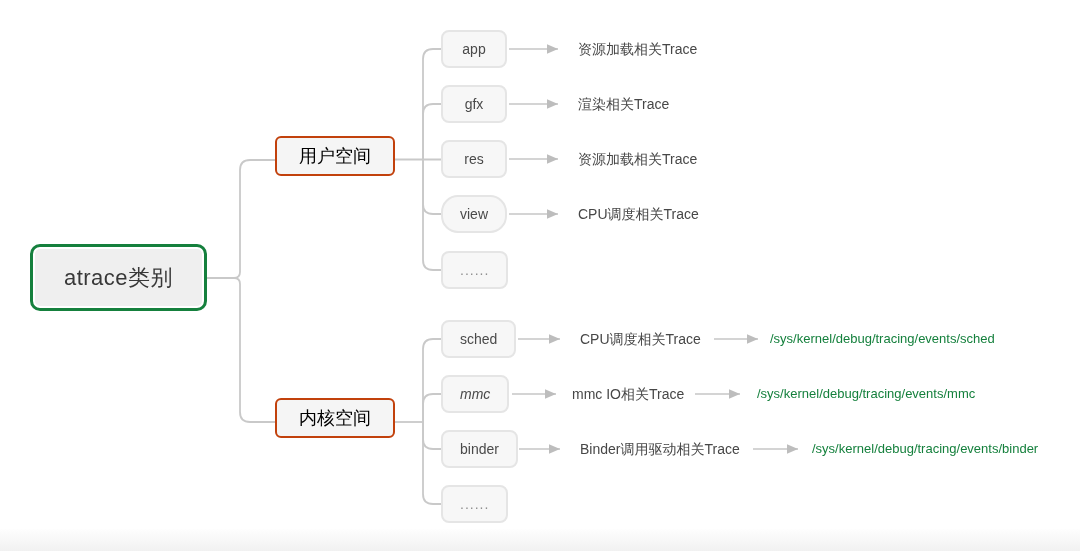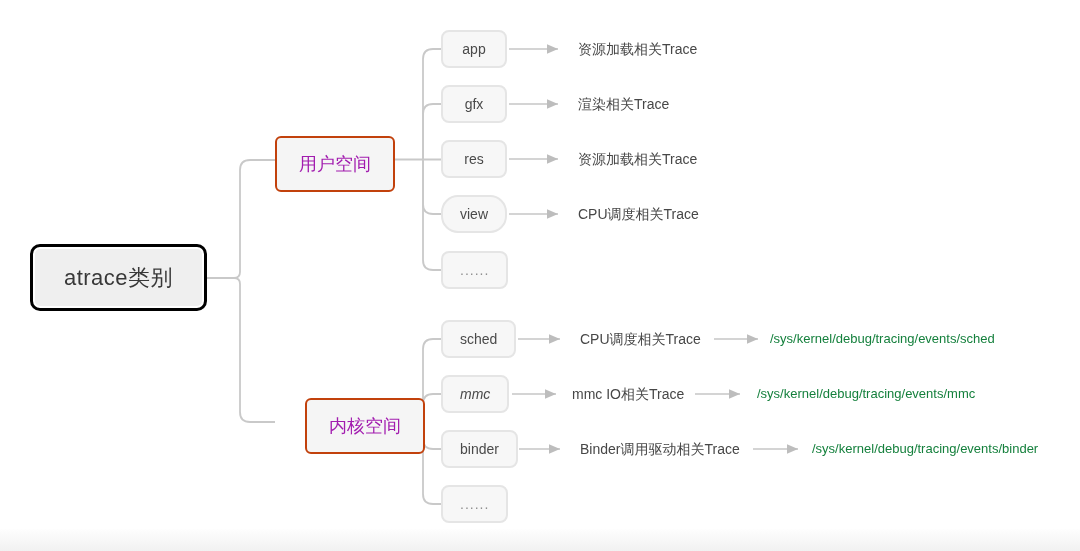--- a/index.html
+++ b/index.html
@@ -11,30 +11,30 @@
   .stage{position:absolute;inset:0;}
   svg.links{position:absolute;left:0;top:0;width:1080px;height:551px;}
 
   .node{
     position:absolute;display:flex;align-items:center;justify-content:center;
     background:#f6f6f6;border:2px solid #c2410c;border-radius:8px;
     color:#4a4a4a;box-sizing:border-box;white-space:nowrap;
   }
   .root{
     left:30px;top:244px;width:177px;height:67px;
-    background:#efefef;border:3px solid #000000;border-radius:10px;
+    background:#efefef;border:3px solid #15803d;border-radius:10px;
     box-shadow:inset 0 0 0 2px #ffffff;
     font-size:22px;color:#383838;font-weight:500;letter-spacing:.5px;
   }
   .branch{
-    width:120px;height:56px;border-radius:6px;
-    font-size:18px;color:#a21caf;background:#f5f5f5;
+    width:120px;height:40px;border-radius:6px;
+    font-size:18px;color:#000000;background:#f5f5f5;
   }
   .b-user{left:275px;top:136px;}
-  .b-kernel{left:275px;top:398px;margin-left:30px;}
+  .b-kernel{left:275px;top:398px;}
 
   .child{
     left:441px;height:38px;min-width:66px;padding:0 17px;
     font-size:14px;background:#f7f7f7;border-color:#e5e5e5;
   }
   .n-app{top:30px;}
   .n-gfx{top:85px;}
   .n-res{top:140px;}
   .n-view{top:195px;border-radius:17px;}
   .n-dots1{top:251px;color:#8f8f8f;letter-spacing:1px;}

